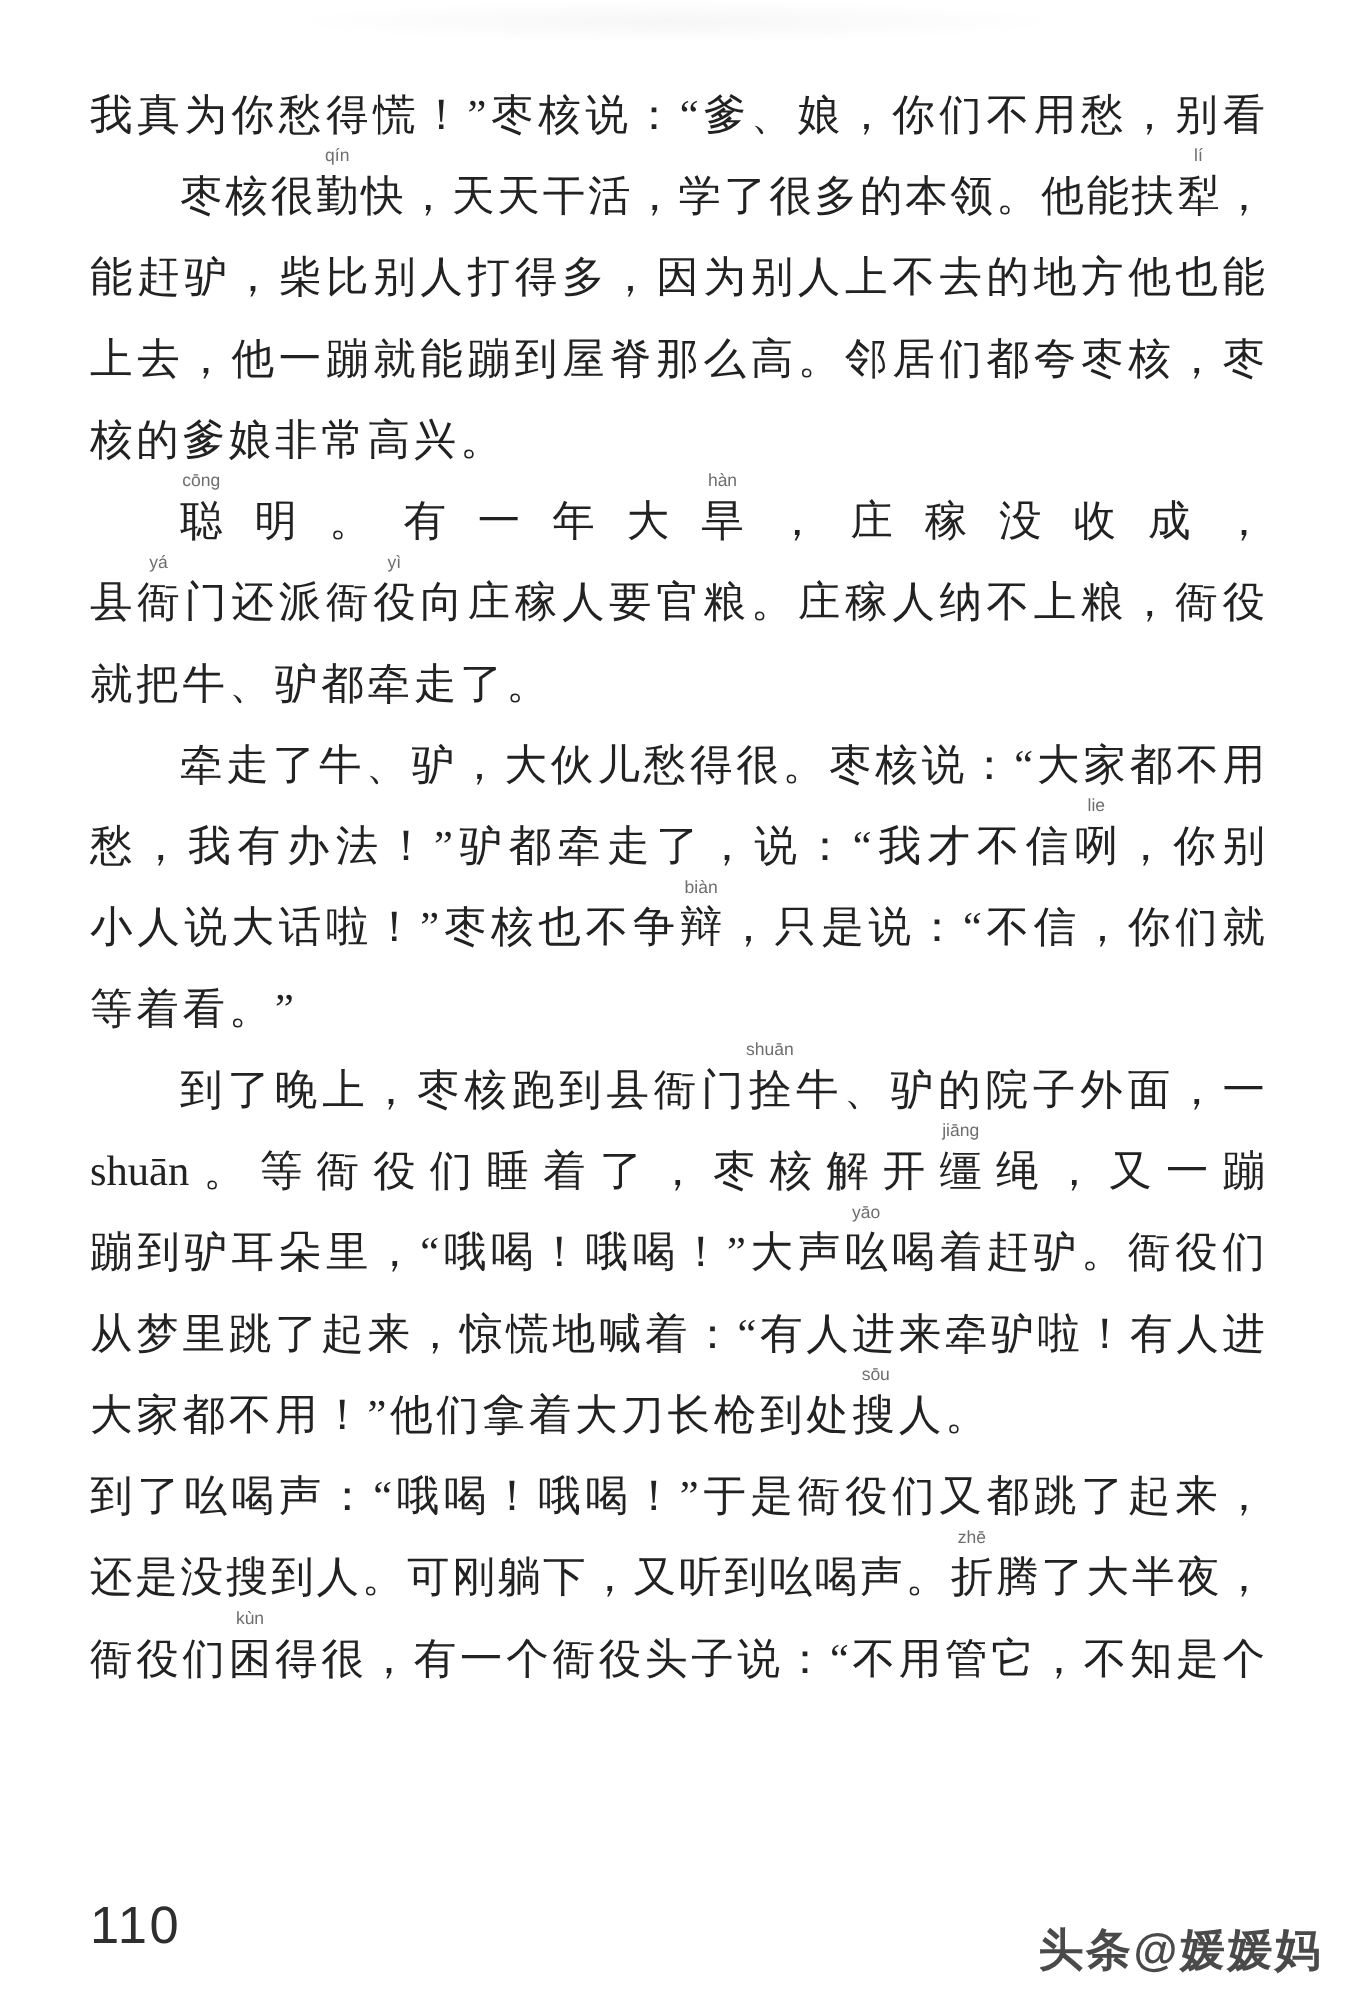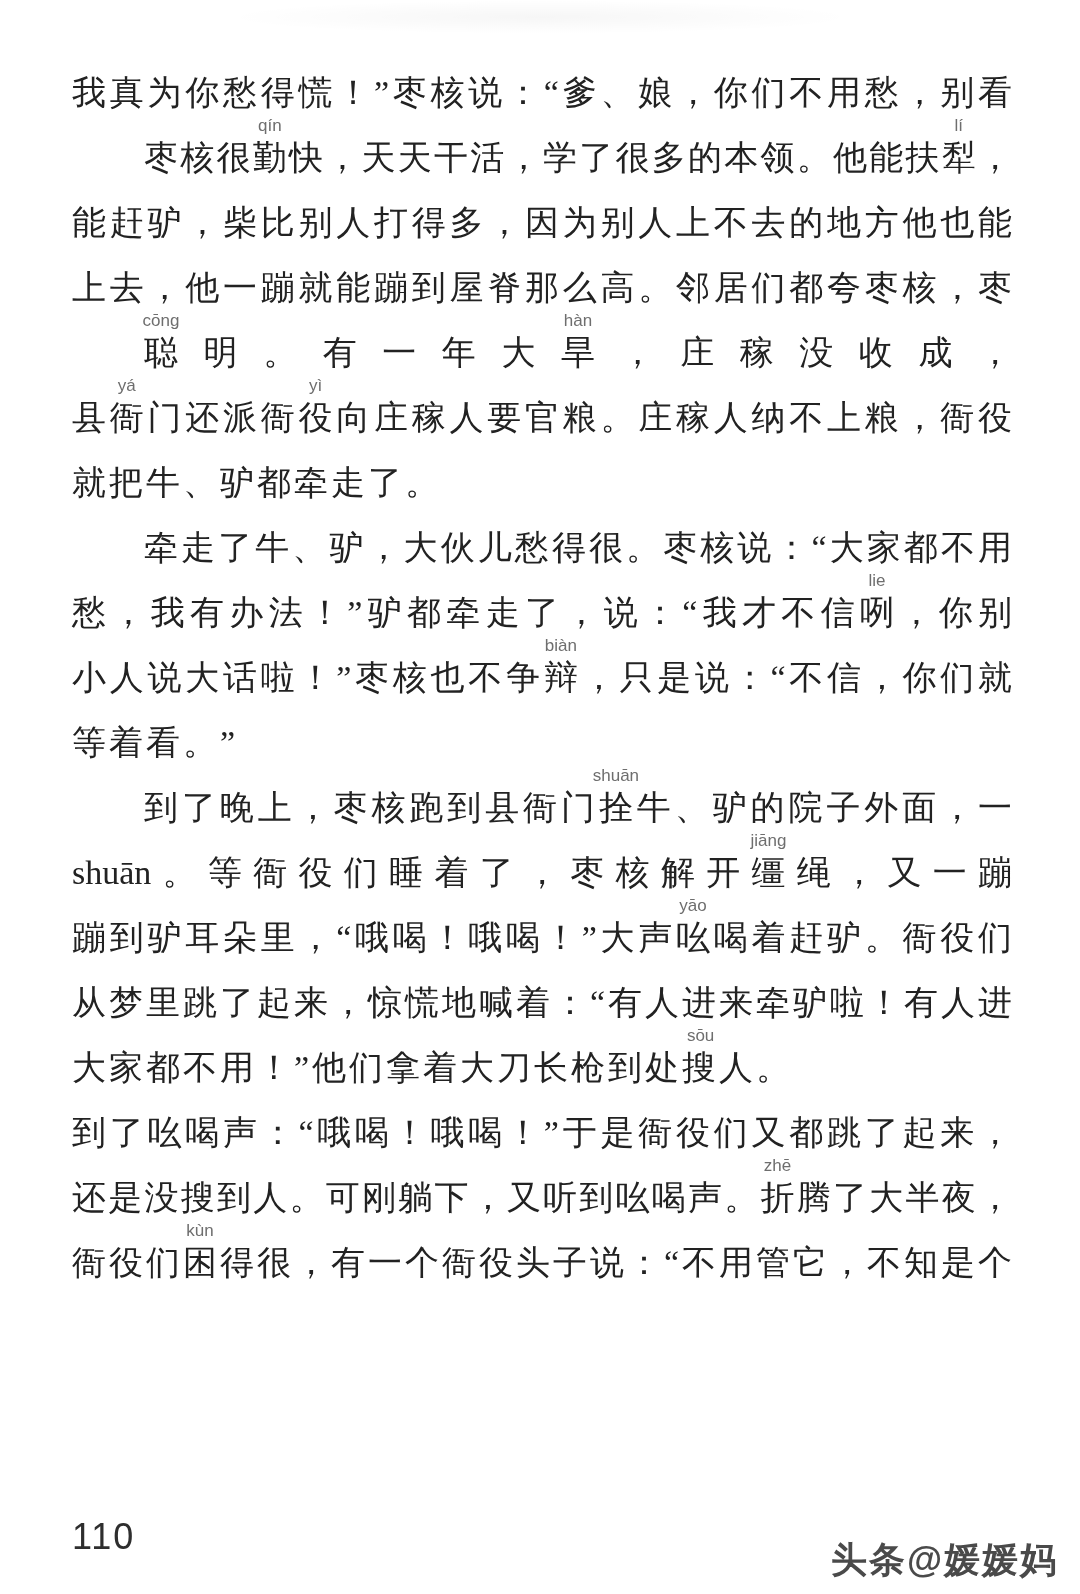--- a/index.html
+++ b/index.html
@@ -55,32 +55,32 @@
   .rw{
     position:relative;
     display:inline-block;
   }
   .py{
     position:absolute;
     left:50%;
     top:-8px;
     transform:translateX(-50%);
     font-family:"Liberation Sans","DejaVu Sans",sans-serif;
-    font-size:17px;
+    font-size:14px;
     line-height:1;
     letter-spacing:0;
     color:var(--c-pinyin);
     white-space:nowrap;
   }
   .page-number{
     position:absolute;
     left:72px;
     top:1516px;
     font-family:"Liberation Sans","DejaVu Sans",sans-serif;
-    font-size:36px;
+    font-size:42px;
     letter-spacing:2px;
     color:var(--c-pagenum);
     text-align:right;
   }
   .watermark{
     position:absolute;
     right:22px;
     top:1536px;
     font-family:"Liberation Sans","DejaVu Sans",sans-serif;
     font-weight:bold;
@@ -93,20 +93,21 @@
 </head>
 <body>
 
 <div class="page">
   <div class="scan-smudge"></div>
   <div class="text-block" id="text-block">
       <div class="tline full"><span>我真为你愁得慌！”枣核说：“爹、娘，你们不用愁，别看</span></div>
       <div class="tline full indent"><span>枣核很</span><span class="rw"><span class="py">qín</span>勤</span><span>快，天天干活，学了很多的本领。他能扶</span><span class="rw"><span class="py">lí</span>犁</span><span>，</span></div>
       <div class="tline full"><span>能赶驴，柴比别人打得多，因为别人上不去的地方他也能</span></div>
       <div class="tline full"><span>上去，他一蹦就能蹦到屋脊那么高。邻居们都夸枣核，枣</span></div>
+      <div class="tline"><span>核的爹娘非常高兴。</span></div>
       <div class="tline full indent"><span class="rw"><span class="py">cōng</span>聪</span><span>明。有一年大</span><span class="rw"><span class="py">hàn</span>旱</span><span>，庄稼没收成，</span></div>
       <div class="tline full"><span>县</span><span class="rw"><span class="py">yá</span>衙</span><span>门还派衙</span><span class="rw"><span class="py">yì</span>役</span><span>向庄稼人要官粮。庄稼人纳不上粮，衙役</span></div>
       <div class="tline"><span>就把牛、驴都牵走了。</span></div>
       <div class="tline full indent"><span>牵走了牛、驴，大伙儿愁得很。枣核说：“大家都不用</span></div>
       <div class="tline full"><span>愁，我有办法！”驴都牵走了，说：“我才不信</span><span class="rw"><span class="py">lie</span>咧</span><span>，你别</span></div>
       <div class="tline full"><span>小人说大话啦！”枣核也不争</span><span class="rw"><span class="py">biàn</span>辩</span><span>，只是说：“不信，你们就</span></div>
       <div class="tline"><span>等着看。”</span></div>
       <div class="tline full indent"><span>到了晚上，枣核跑到县衙门</span><span class="rw"><span class="py">shuān</span>拴</span><span>牛、驴的院子外面，一</span></div>
       <div class="tline full"><span>shuān。等衙役们睡着了，枣核解开</span><span class="rw"><span class="py">jiāng</span>缰</span><span>绳，又一蹦</span></div>
       <div class="tline full"><span>蹦到驴耳朵里，“哦喝！哦喝！”大声</span><span class="rw"><span class="py">yāo</span>吆</span><span>喝着赶驴。衙役们</span></div>

